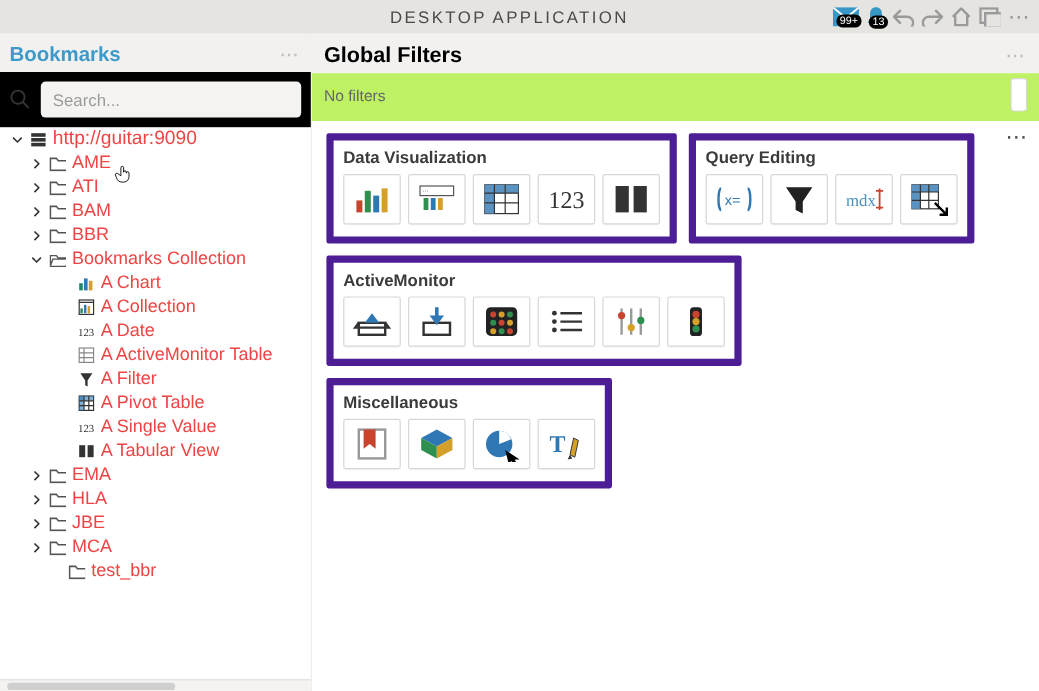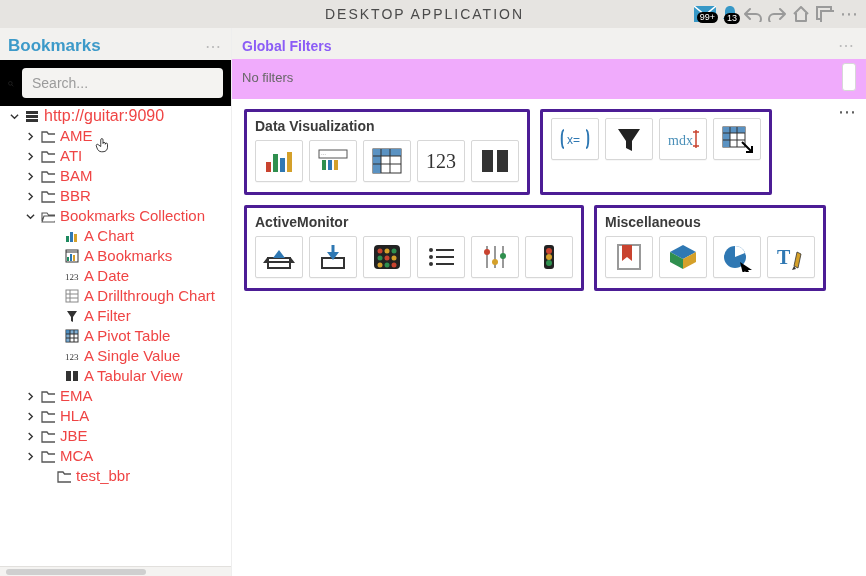--- a/index.html
+++ b/index.html
@@ -12,21 +12,21 @@
   .titlebar .actions { margin-left: auto; margin-right: 6px; display: flex; align-items: center; gap: 6px; justify-content: flex-end; }
   .titlebar .badge { position: relative; display: inline-flex; align-items: center; justify-content: center; }
   .titlebar .pill { position: absolute; bottom: -1px; right: -2px; background: #000; color: #fff; font-size: 9px; padding: 1px 3px; border-radius: 7px; line-height: 1; }
   .titlebar svg { display: block; }
   .titlebar .gray-icon { color: #9a9a9a; }
 
   
   .cols { display: flex; flex: 1; min-height: 0; }
 
   
-  .sidebar { width: 232px; background: #fff; display: flex; flex-direction: column; border-right: 1px solid #eee; }
+  .sidebar { width: 260px; background: #fff; display: flex; flex-direction: column; border-right: 1px solid #eee; }
   .side-header { display: flex; align-items: center; padding: 8px 8px 4px 8px; background: #f2f1ef; }
   .side-header .label { color: #3d9ac9; font-weight: 700; font-size: 17px; }
   .side-header .dots { margin-left: auto; color: #bbb; letter-spacing: 2px; font-size: 16px; }
   .search-row { display: flex; align-items: center; gap: 8px; padding: 8px; background: #000000; }
   .search-row .mag { width: 18px; height: 18px; color: #333; }
   .search-row input { flex: 1; border: none; background: #f4f3f1; border-radius: 4px; padding: 7px 10px; font-size: 14px; color: #333; outline: none; }
   .search-row input::placeholder { color: #9b9b9b; }
 
   .tree-wrap { flex: 1; overflow: hidden; position: relative; }
   .tree-scroll { position: absolute; inset: 0 6px 0 0; overflow-y: auto; padding-bottom: 4px; }
@@ -48,30 +48,30 @@
   .lbl { }
 
   .hand-cursor { position: absolute; width: 18px; height: 18px; pointer-events: none; }
 
   .bottom-scroll { height: 10px; background: #f4f3f1; border-top: 1px solid #e2e0dd; display: flex; align-items: center; }
   .bottom-scroll .thumb-h { height: 6px; background: #cfcfcf; border-radius: 3px; width: 140px; margin-left: 6px; }
 
   
   .main { flex: 1; display: flex; flex-direction: column; min-width: 0; }
   .filters-header { display: flex; align-items: center; padding: 8px 10px 4px 10px; background: #f2f1ef; }
-  .filters-header .label { color: #8b5cf6; font-weight: 700; font-size: 14px; }
+  .filters-header .label { color: #000000; font-weight: 700; font-size: 18px; }
   .filters-header .dots { margin-left: auto; color: #bbb; letter-spacing: 2px; font-size: 16px; }
-  .filters-body { display: flex; align-items: center; padding: 4px 10px 8px 10px; background: #f0abfc; color: #666; font-size: 13px; }
+  .filters-body { display: flex; align-items: center; padding: 4px 10px 8px 10px; background: #bef264; color: #666; font-size: 13px; }
   .filters-body .slot { margin-left: auto; width: 14px; height: 28px; background: #fff; border: 1px solid #d7d7d7; border-radius: 3px; }
 
   .canvas { flex: 1; background: #fff; position: relative; padding: 10px 12px; overflow: auto; }
   .canvas .more { position: absolute; top: 2px; right: 8px; color: #555; letter-spacing: 2px; font-size: 18px; }
 
   .group-row { display: flex; gap: 10px; margin-bottom: 10px; flex-wrap: wrap; }
-  .group { border: 3px solid #4c1d95; border-radius: 2px; background: #fff; padding: 6px 8px 10px 8px; }
+  .group { border: 6px solid #4c1d95; border-radius: 2px; background: #fff; padding: 6px 8px 10px 8px; }
   .group .gtitle { font-weight: 700; color: #3b3b3b; font-size: 14px; margin-bottom: 6px; }
   .tiles { display: flex; gap: 6px; }
   .tile { width: 48px; height: 42px; border: 1px solid #d7d7d7; border-radius: 2px; background: #fff; display: flex; align-items: center; justify-content: center; box-shadow: 0 1px 0 rgba(0,0,0,0.03); }
   .tile svg { width: 34px; height: 30px; }
 
 </style>
 </head>
 <body>
 
 <div class="titlebar">
@@ -222,39 +222,39 @@
             </span>
     <span class="lbl">A Chart</span>
   </div>
           <div class="node indent-3">
     <span class="tw"></span>
     <span class="ic">
               <svg viewBox="0 0 14 14">
                 <use href="#i-dash"></use>
               </svg>
             </span>
-    <span class="lbl">A Bookmarks</span>
+    <span class="lbl">A Collection</span>
   </div>
           <div class="node indent-3">
     <span class="tw"></span>
     <span class="ic">
               <svg viewBox="0 0 14 14">
                 <use href="#i-num"></use>
               </svg>
             </span>
     <span class="lbl">A Date</span>
   </div>
           <div class="node indent-3">
     <span class="tw"></span>
     <span class="ic">
               <svg viewBox="0 0 14 14">
                 <use href="#i-drill"></use>
               </svg>
             </span>
-    <span class="lbl">A Drillthrough Chart</span>
+    <span class="lbl">A ActiveMonitor Table</span>
   </div>
           <div class="node indent-3">
     <span class="tw"></span>
     <span class="ic">
               <svg viewBox="0 0 14 14">
                 <use href="#i-filter"></use>
               </svg>
             </span>
     <span class="lbl">A Filter</span>
   </div>
@@ -395,20 +395,21 @@
                   </svg>
   </div>
                 <div class="tile">
     <svg viewBox="0 0 34 30">
                     <use href="#t-tabular"></use>
                   </svg>
   </div>
               </div>
   </div>
             <div class="group">
+    <div class="gtitle">Query Editing</div>
     <div class="tiles">
                 <div class="tile">
     <svg viewBox="0 0 34 30">
                     <use href="#t-formula"></use>
                   </svg>
   </div>
                 <div class="tile">
     <svg viewBox="0 0 34 30">
                     <use href="#t-filter"></use>
                   </svg>

